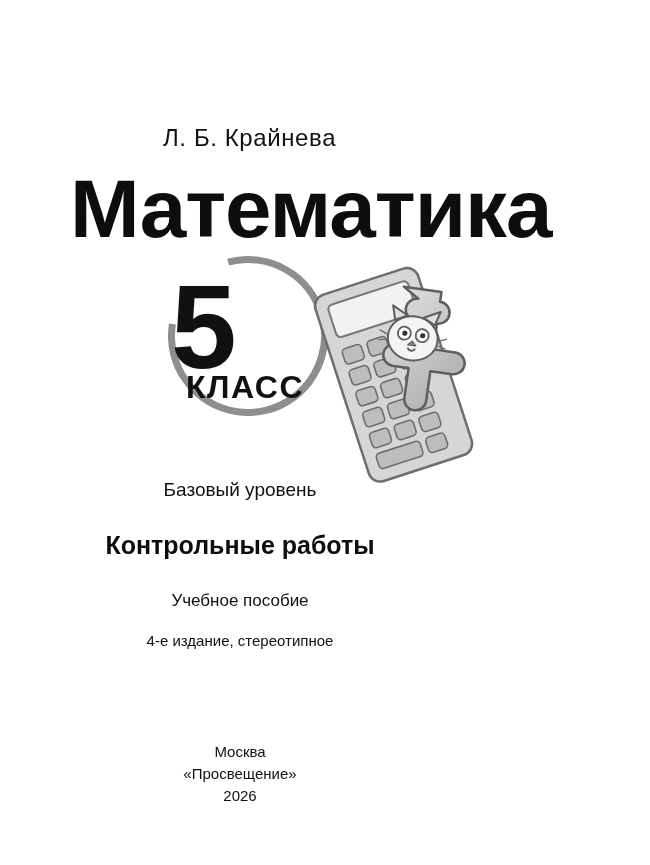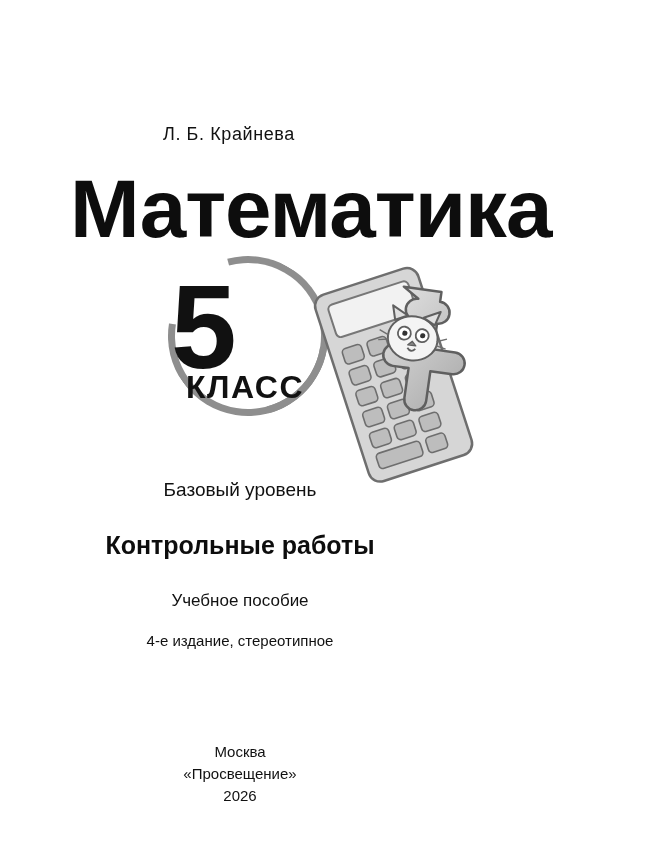--- a/index.html
+++ b/index.html
@@ -20,21 +20,21 @@
     position: absolute;
     inset: 0;
     background: #ffffff;
   }
 
   
   .author {
     position: absolute;
     left: 163px;
     top: 124px;
-    font-size: 18px;
+    font-size: 24px;
     letter-spacing: 0.6px;
     font-weight: 400;
     color: #111;
     white-space: nowrap;
   }
 
   
   .title {
     position: absolute;
     left: 70px;

